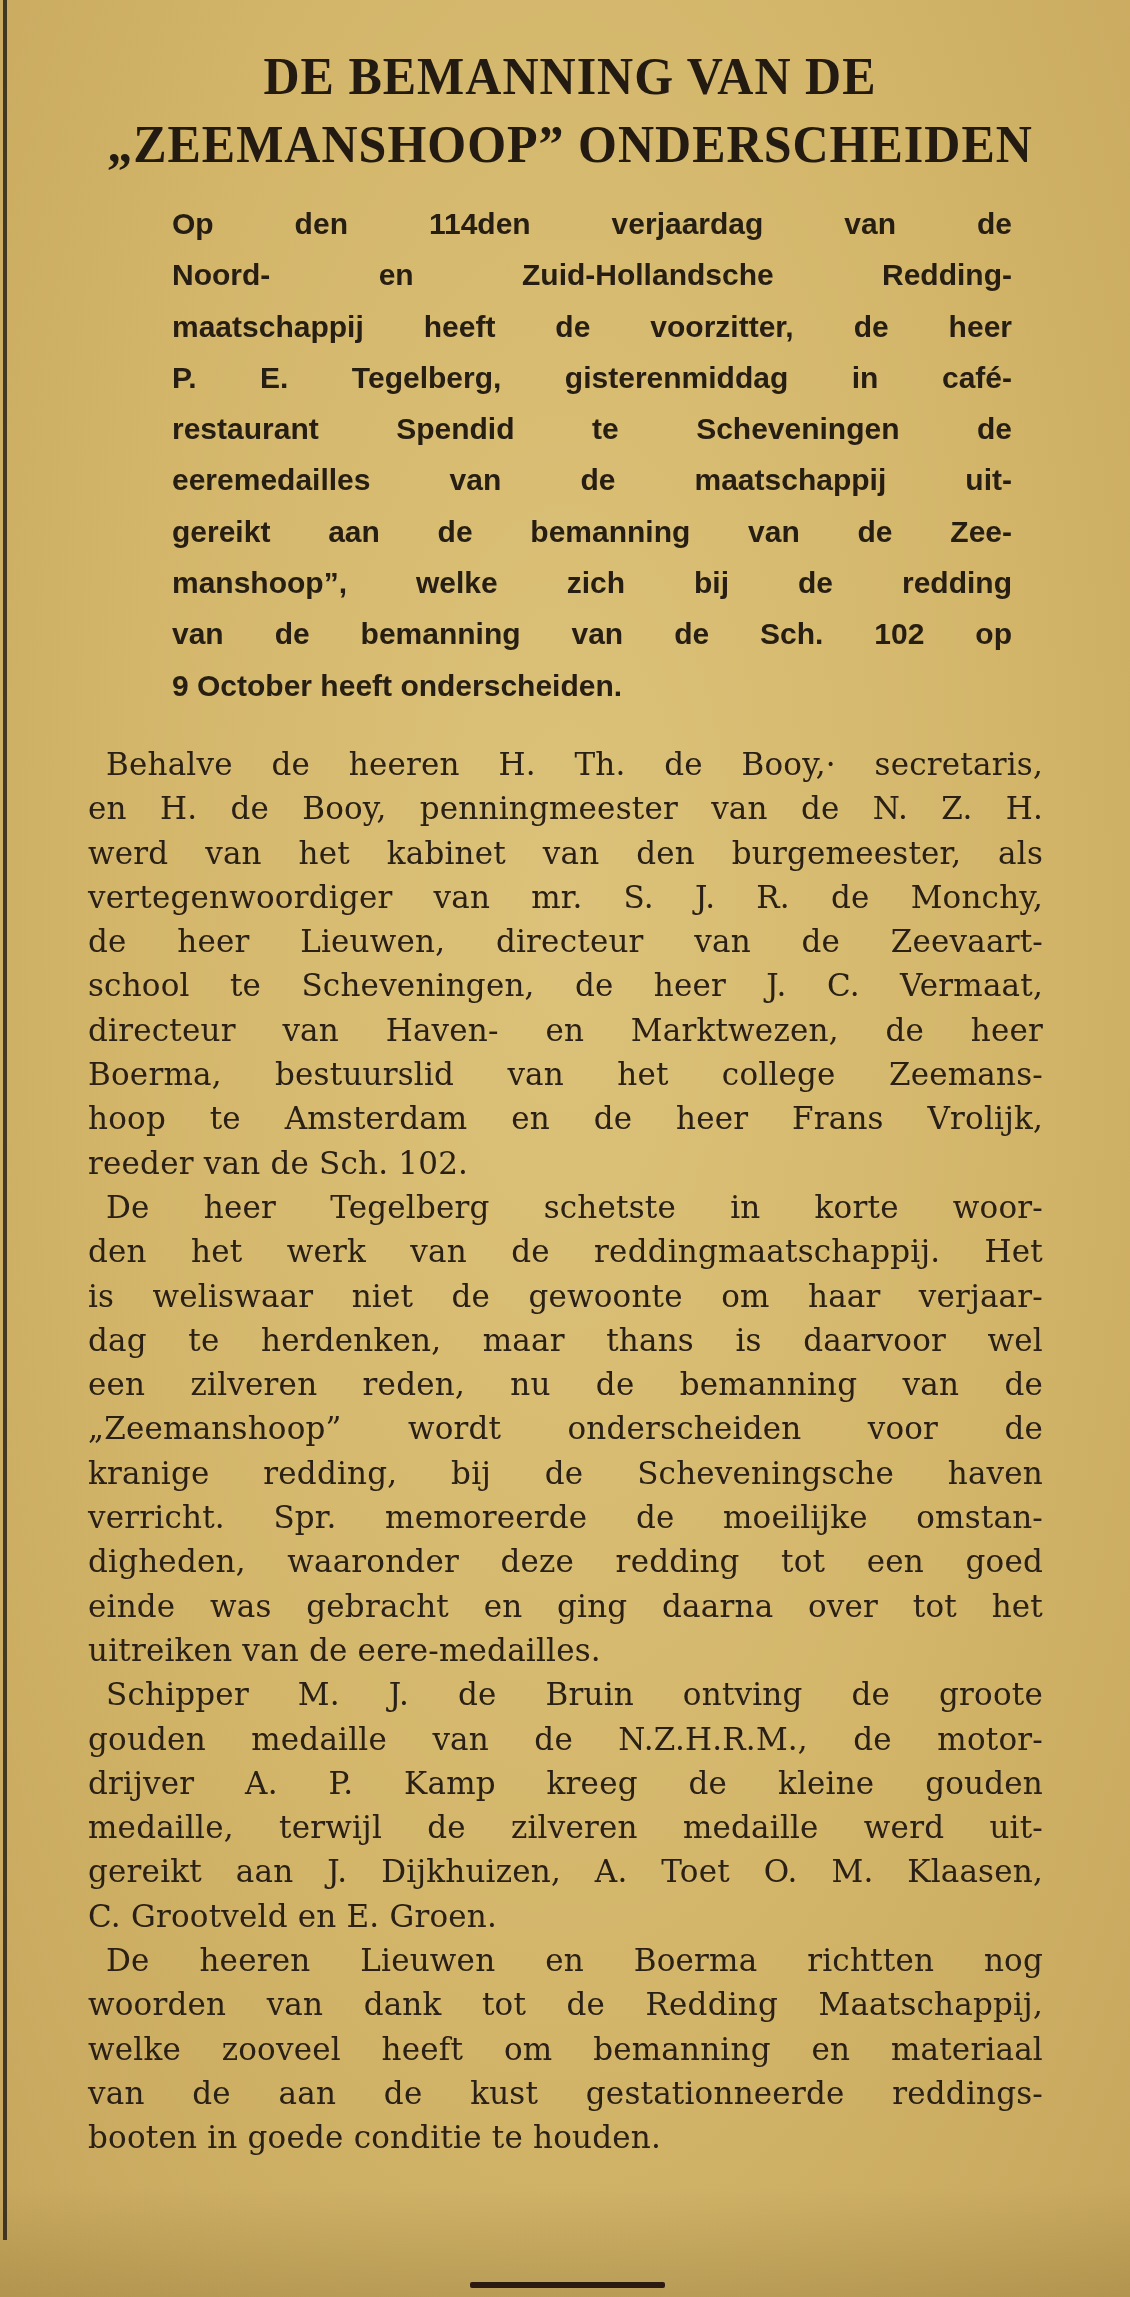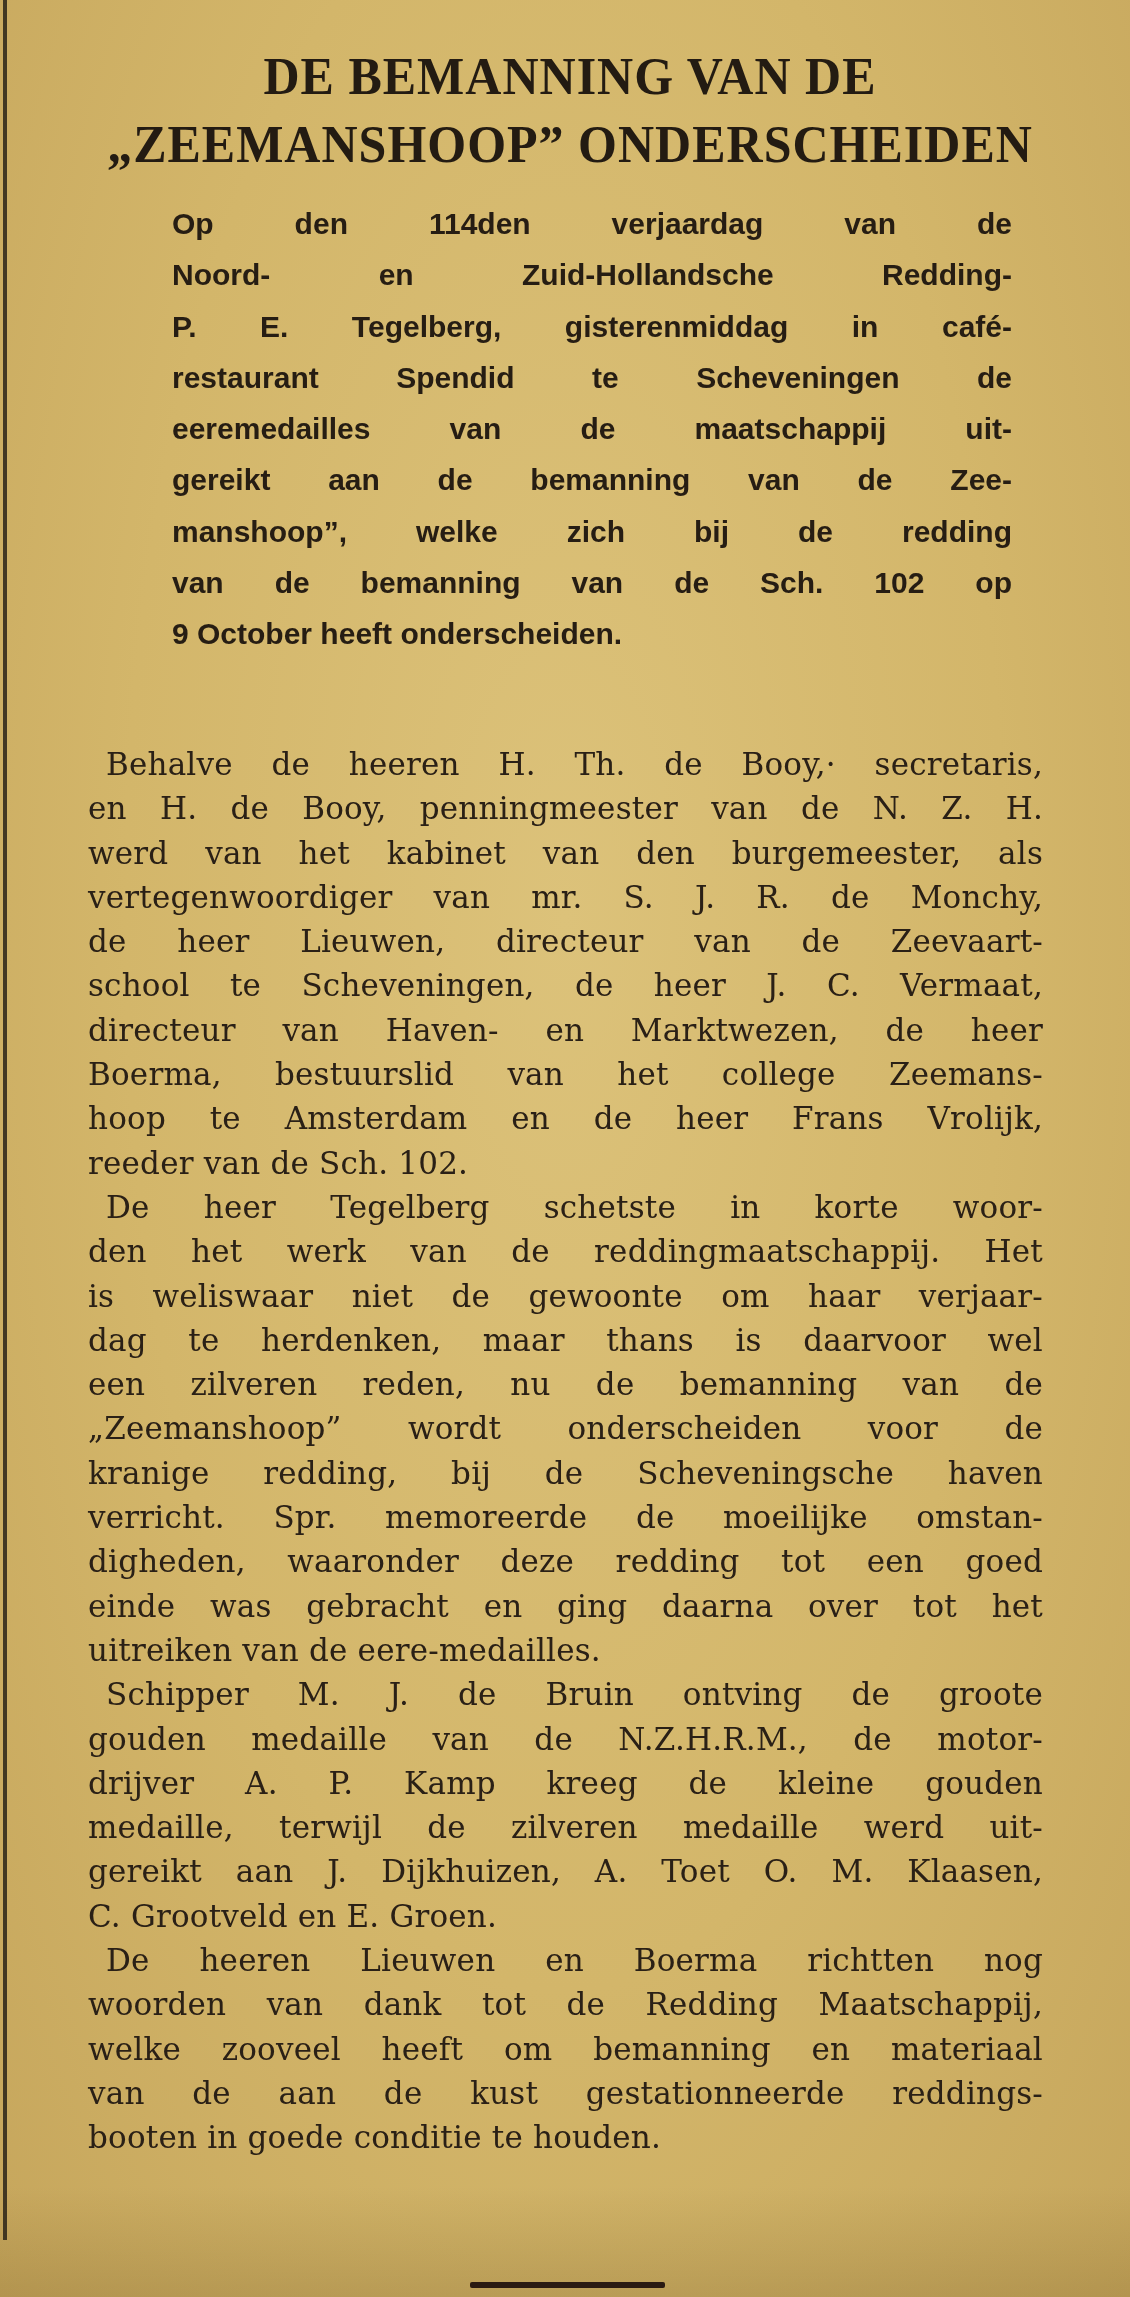--- a/index.html
+++ b/index.html
@@ -85,20 +85,21 @@
 <div class="left-rule"></div>
 
 <div class="headline">
   <span class="hl-line">DE BEMANNING VAN DE</span>
   <span class="hl-line">„ZEEMANSHOOP” ONDERSCHEIDEN</span>
 </div>
 
 <div class="lead">
   <span class="line">Op den 114den verjaardag van de</span>
   <span class="line">Noord- en Zuid-Hollandsche Redding-</span>
+  <span class="line">maatschappij heeft de voorzitter, de heer</span>
   <span class="line">P. E. Tegelberg, gisterenmiddag in café-</span>
   <span class="line">restaurant Spendid te Scheveningen de</span>
   <span class="line">eeremedailles van de maatschappij uit-</span>
   <span class="line">gereikt aan de bemanning van de Zee-</span>
   <span class="line">manshoop”, welke zich bij de redding</span>
   <span class="line">van de bemanning van de Sch. 102 op</span>
   <span class="line last">9 October heeft onderscheiden.</span>
 </div>
 
 <div class="body">

